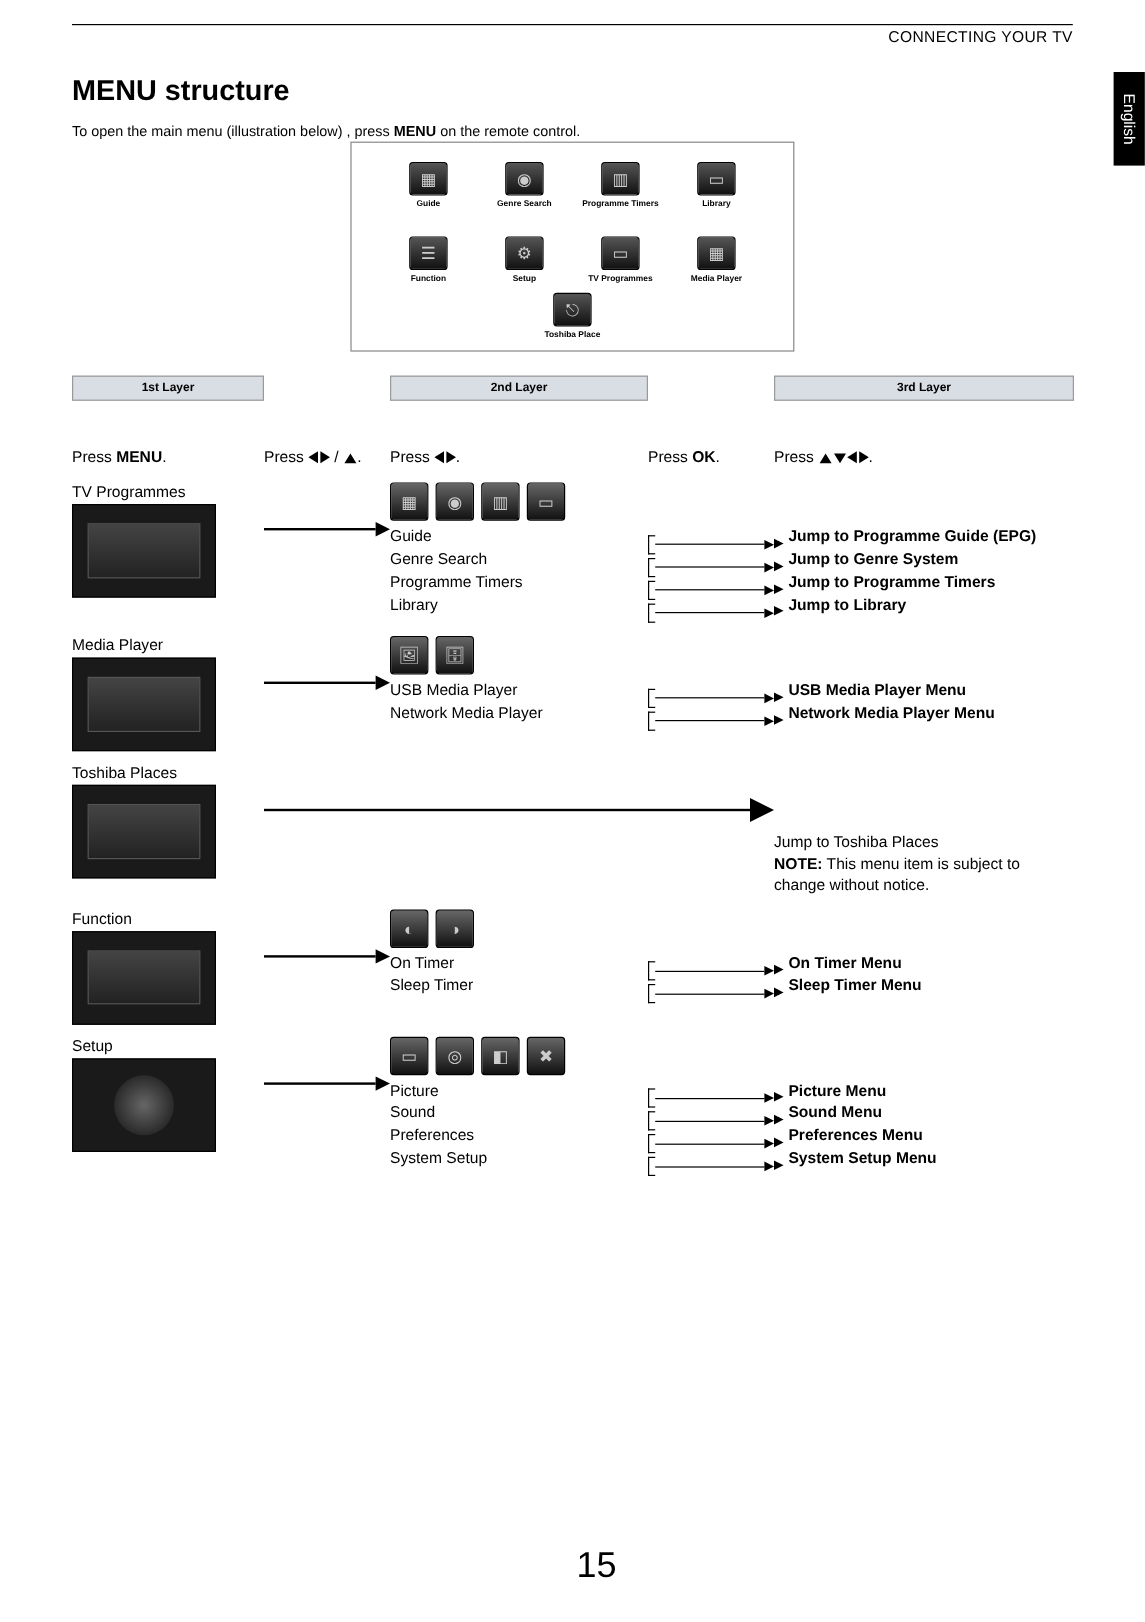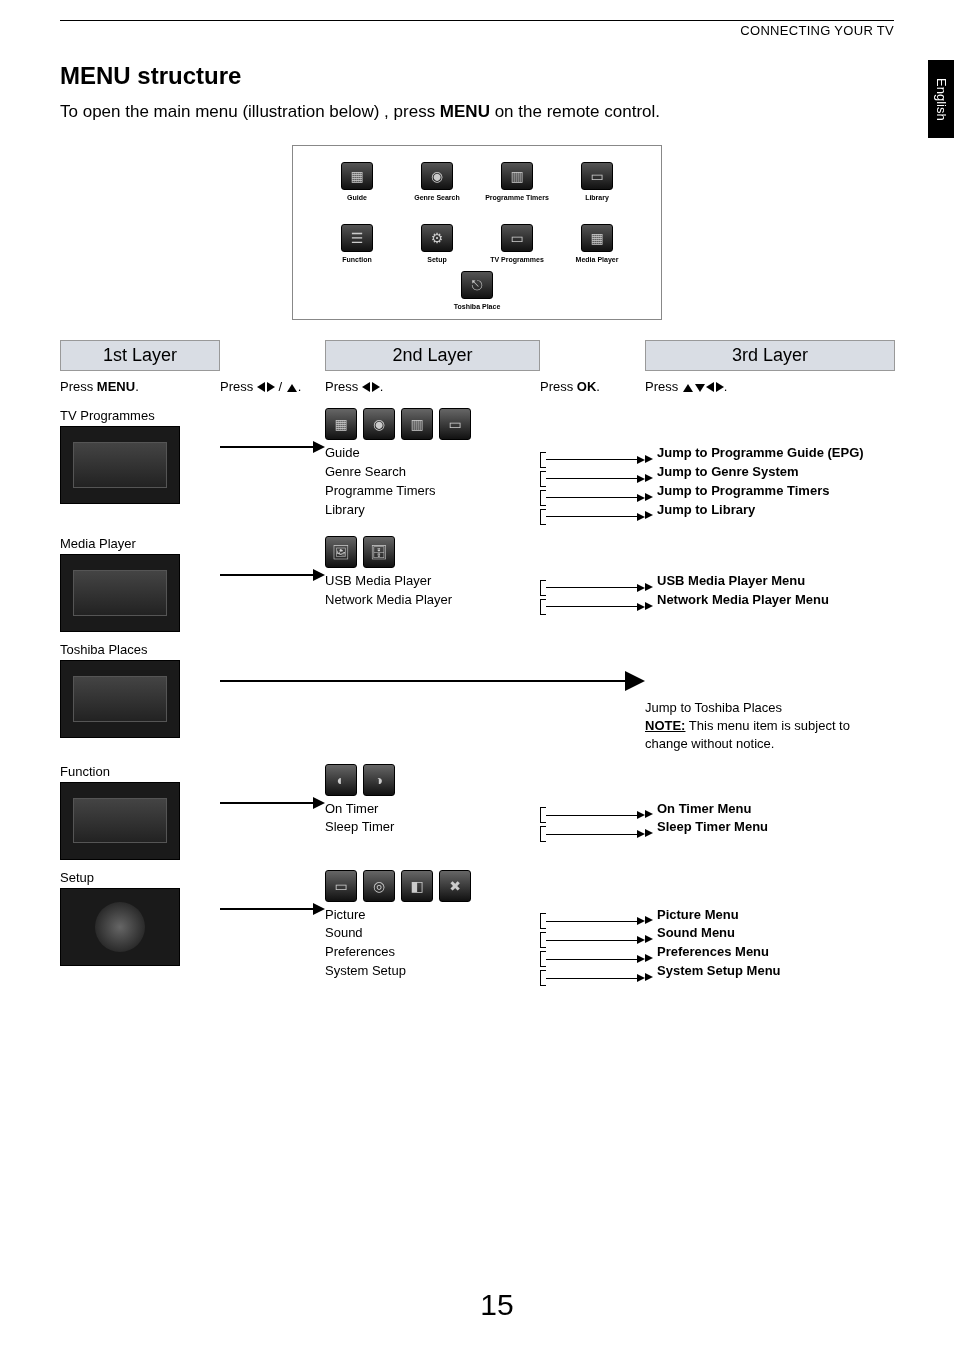--- a/index.html
+++ b/index.html
@@ -3,33 +3,33 @@
 <meta charset="utf-8">
 <style>
   * { box-sizing: border-box; margin: 0; padding: 0; }
   body { font-family: "Segoe UI", Arial, sans-serif; background: #fff; width: 954px; margin: 0 auto; position: relative; }
   .page { padding: 20px 60px 40px 60px; position: relative; min-height: 1352px; }
   .top-rule { border-top: 1px solid #000; margin-bottom: 2px; }
   .header-label { text-align: right; font-size: 13px; margin-bottom: 6px; letter-spacing: 0.3px; }
   .side-tab { position: absolute; right: 0; top: 60px; width: 26px; height: 78px; background: #000; color: #fff; display: flex; align-items: center; justify-content: center; }
   .side-tab span { writing-mode: vertical-rl; font-size: 13px; }
   h1 { font-size: 24px; font-weight: bold; margin: 24px 0 12px 0; }
-  .intro { font-size: 17px; margin-bottom: 23px; }
+  .intro { font-size: 12px; margin-bottom: 2px; }
   .intro b { font-weight: bold; }
 
   .main-menu-box { width: 370px; margin: 0 auto 20px auto; border: 1px solid #888; padding: 16px 8px 8px 8px; background: #fff; }
   .main-menu-grid { display: flex; flex-wrap: wrap; justify-content: center; gap: 8px 16px; }
   .mm-item { display: flex; flex-direction: column; align-items: center; width: 64px; }
   .mm-icon { width: 32px; height: 28px; background: linear-gradient(#555,#111); border: 1px solid #000; border-radius: 3px; display:flex; align-items:center; justify-content:center; color:#ccc; font-size:14px; }
   .mm-label { font-size: 7px; font-weight: bold; margin-top: 4px; text-align: center; line-height: 1.1; }
 
   .layer-wrap { display: grid; grid-template-columns: 160px 105px 215px 105px 250px; align-items: start; }
-  .layer-header { background: #d9dde4; border: 1px solid #999; text-align: center; font-weight: normal; font-size: 18px; padding: 4px 0; margin-bottom: 4px; }
+  .layer-header { background: #d9dde4; border: 1px solid #999; text-align: center; font-weight: bold; font-size: 10px; padding: 4px 0; margin-bottom: 4px; }
   .blank-header { height: 28px; }
-  .col-instr { font-size: 13px; padding: 4px 0; white-space: nowrap; }
+  .col-instr { font-size: 13px; padding: 4px 0; white-space: nowrap; margin-top: 28px; }
   .col-instr b { font-weight: bold; }
 
   .tri { display:inline-block; width:0; height:0; vertical-align: -1px; }
   .tri-l { border-top:5px solid transparent; border-bottom:5px solid transparent; border-right:8px solid #000; margin-right:1px; }
   .tri-r { border-top:5px solid transparent; border-bottom:5px solid transparent; border-left:8px solid #000; margin-left:1px; }
   .tri-u { border-left:5px solid transparent; border-right:5px solid transparent; border-bottom:8px solid #000; margin:0 1px; }
   .tri-d { border-left:5px solid transparent; border-right:5px solid transparent; border-top:8px solid #000; margin:0 1px; }
   .sec-title { font-size: 13px; margin-top: 6px; }
   .thumb { width: 120px; height: 78px; background: #1a1a1a; border: 1px solid #000; margin-top: 3px; position: relative; overflow: hidden; display:flex; align-items:center; justify-content:center; }
   .thumb-inner { width: 80%; height: 60%; background: linear-gradient(#444,#222); border:1px solid #555; }
@@ -53,21 +53,21 @@
   .conn-head { width:0; height:0; border-top:4px solid transparent; border-bottom:4px solid transparent; border-left:8px solid #000; }
   .conn-spacer { height: 48px; }
 
   .l3-item { display:flex; align-items:flex-end; gap:4px;font-weight:bold; }
   .l3-item .arrh { width:0; height:0; border-top:4px solid transparent; border-bottom:4px solid transparent; border-left:8px solid #000; margin-top:6px; flex-shrink:0; }
 
   .toshiba-arrow-row { display:flex; align-items:center; height: 90px; }
   .toshiba-arrow-row .line { flex:1; height:2px; background:#000; }
 
   .note-text { font-size: 13px; line-height: 1.4; }
-  .note-text b { font-weight: bold; text-decoration: underline; }
+  .note-text b { font-weight: bold; }
 
   .page-num { position:absolute; bottom:30px; left:0; right:0; text-align:center; font-size:30px;padding-left:40px; }
   .group { display: grid; grid-template-columns: 160px 105px 215px 105px 250px; align-items: start; }
   .sep-top { margin-top: 4px; }
 
   .conn-wrap { display:flex; flex-direction:column; }
 </style>
 </head>
 <body>
 

